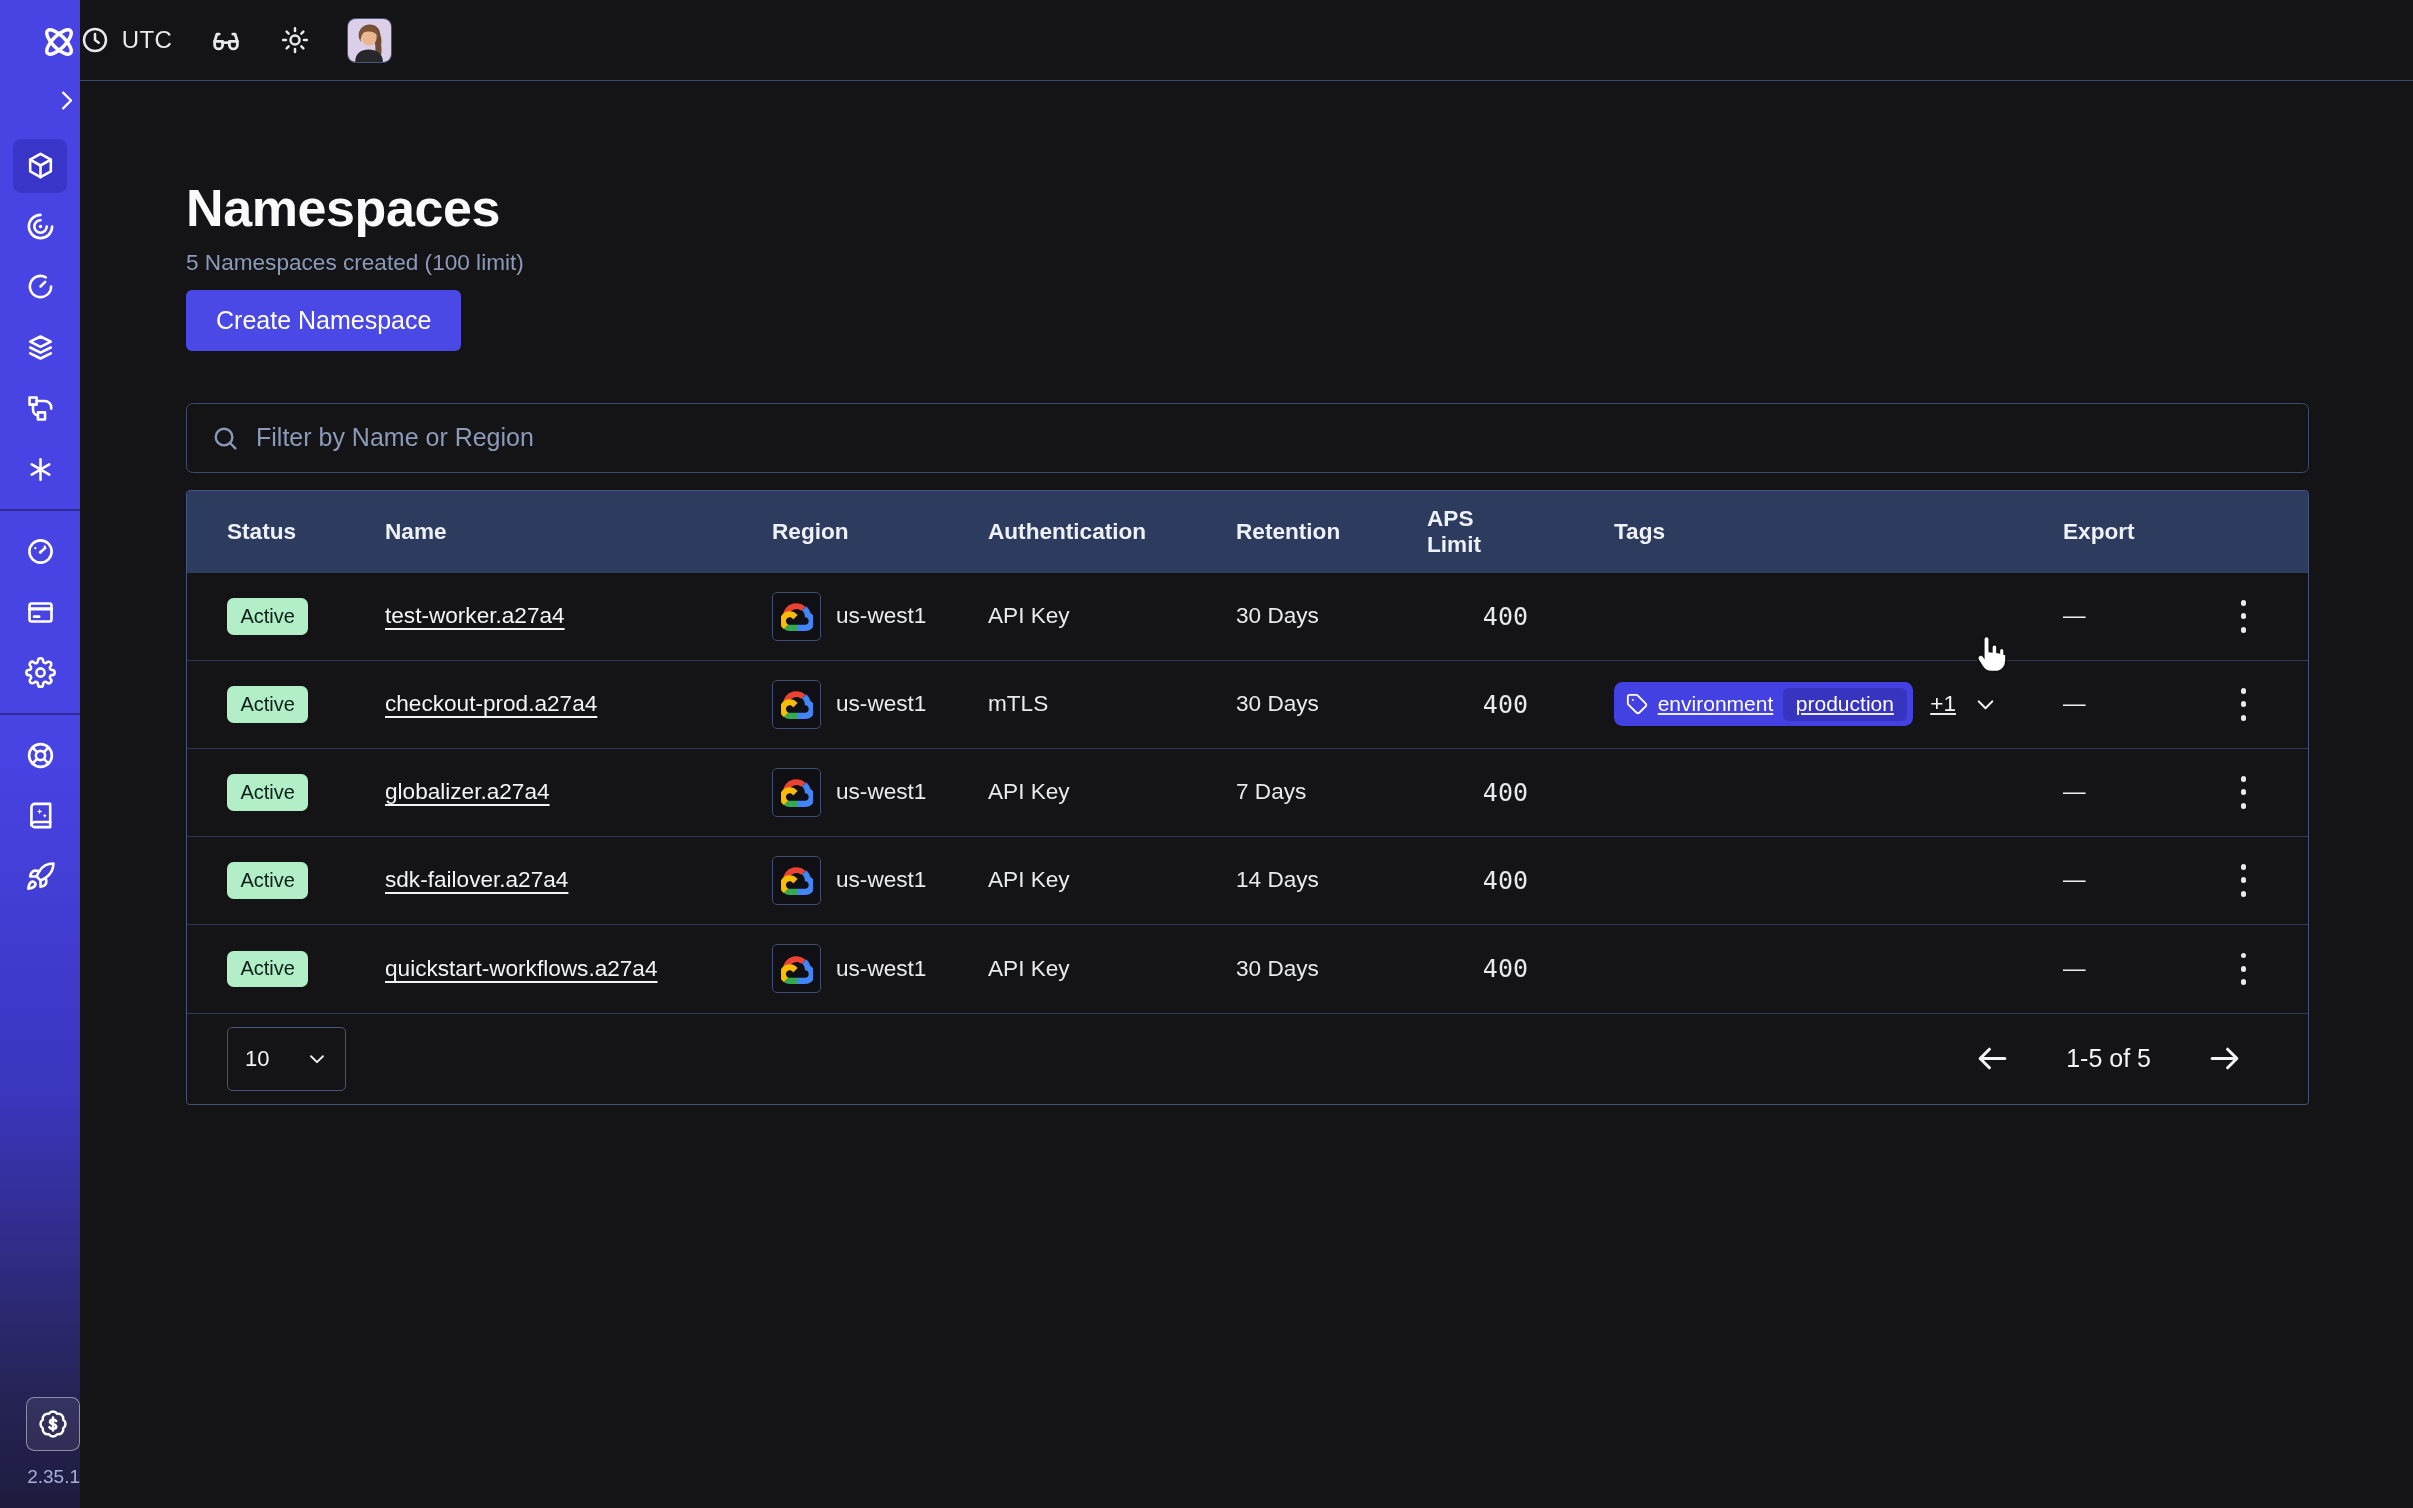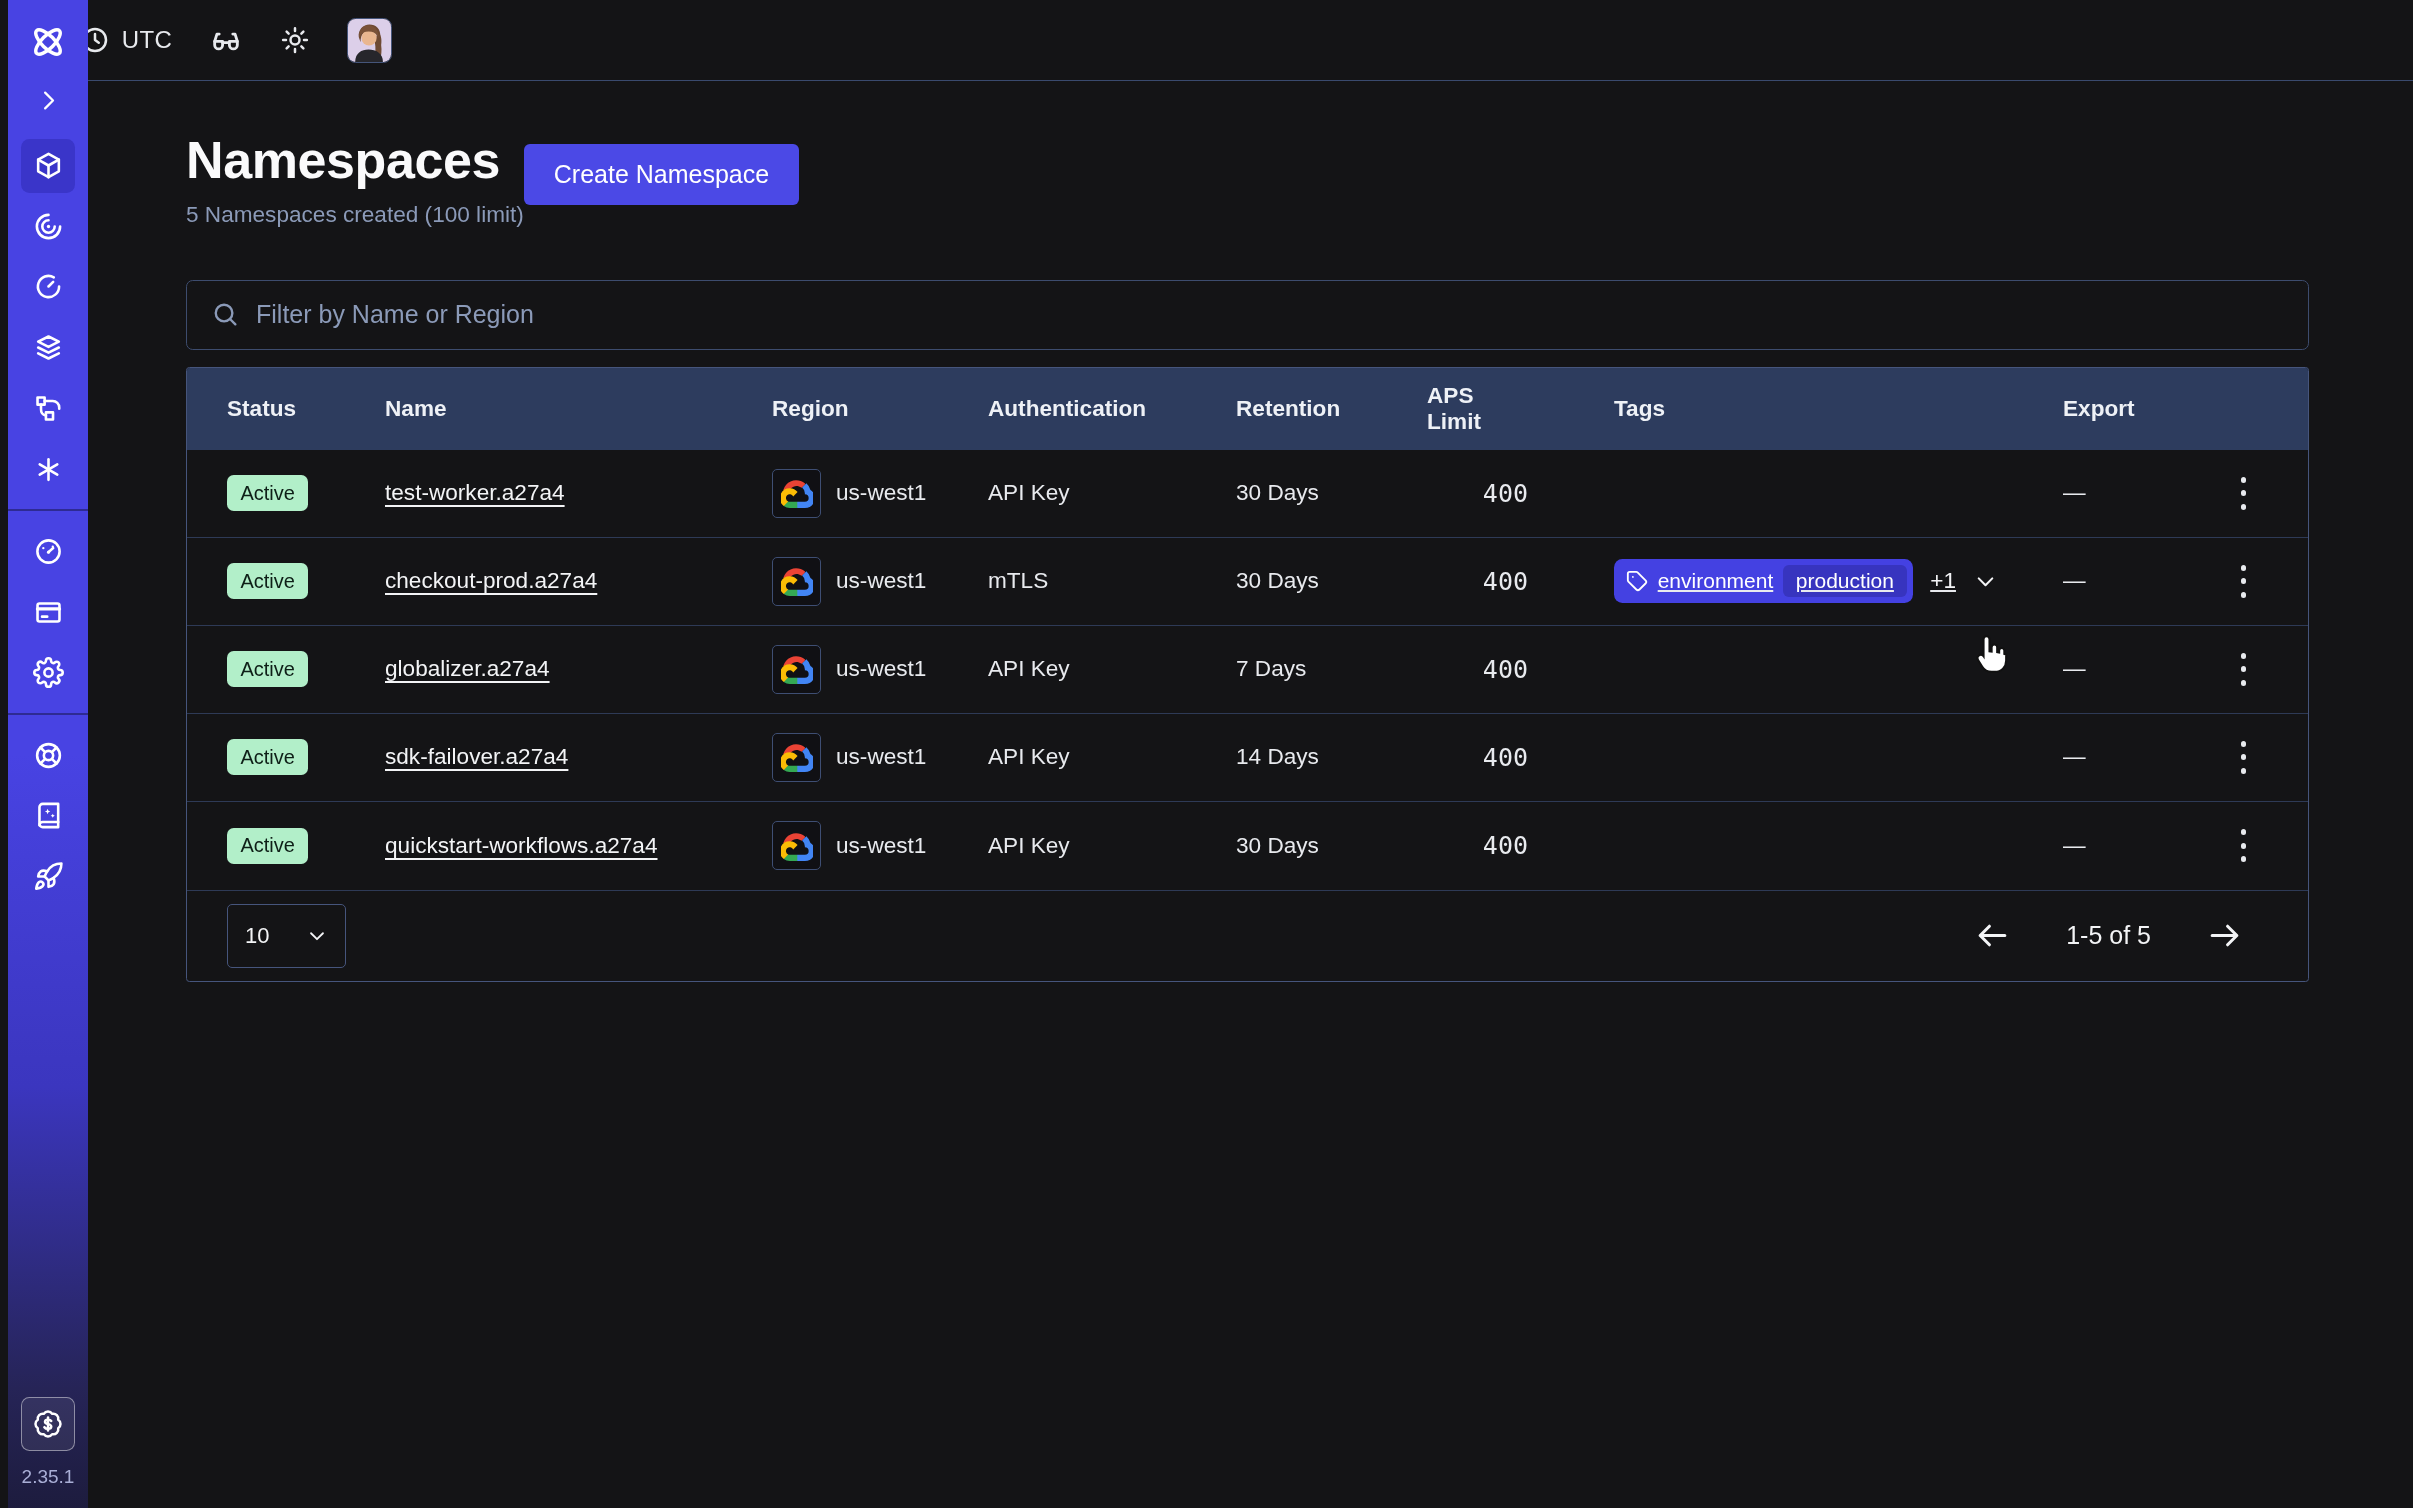--- a/index.html
+++ b/index.html
@@ -9,23 +9,23 @@
     font-family:"Liberation Sans", sans-serif;
     color:#F3F4F6;
     overflow:hidden;
     position:relative;
   }
   .icon { display:inline-flex; align-items:center; justify-content:center; }
   .icon svg { width:100%; height:100%; display:block; }
 
   
   #sidebar {
-    position:absolute; left:8px; top:0; width:80px; height:1508px;
+    position:absolute; left:0; top:0; width:80px; height:1508px;
     background:linear-gradient(180deg,#4843E3 0%,#4843E3 50%,#3B36BF 72%,#262457 92%,#1D1C3E 100%);
-    display:flex; flex-direction:column; align-items:center; z-index:5;
+    display:flex; flex-direction:column; align-items:flex-end; z-index:5;
   }
   .sb-logo { width:42px; height:42px; color:#fff; margin-top:21px; cursor:pointer; }
   .sb-expand { width:27px; height:27px; color:#fff; margin-top:23.5px; background:none; border:none; cursor:pointer; }
   .sb-nav { display:flex; flex-direction:column; align-items:center; width:100%; }
   .sb-item {
     width:54px; height:54px; border-radius:8.4px; border:none; background:transparent;
     color:#fff; display:flex; align-items:center; justify-content:center; cursor:pointer;
     margin-top:6.7px;
   }
   .sb-item .icon { width:31px; height:31px; }
@@ -51,21 +51,21 @@
   .tb-btn .icon { width:30px; height:30px; }
   .tb-label { font-size:24px; color:#E7E9ED; letter-spacing:0.4px; }
   .tb-avatar {
     width:45px; height:45px; border-radius:8.4px; border:1.7px solid #45557A; overflow:hidden;
     background:none; padding:0; cursor:pointer;
   }
   .tb-avatar svg { width:100%; height:100%; display:block; }
 
   
   #main { position:absolute; left:80px; top:81px; right:0; bottom:0; padding:0 104px 0 106px; }
-  .page-head { margin-top:49px; display:flex; align-items:flex-start; }
+  .page-head { margin-top:97px; display:flex; align-items:flex-start;flex-direction:column; }
   .page-title { font-size:52px; font-weight:700; color:#FAFAFB; letter-spacing:-0.4px; }
   .page-subtitle { margin-top:11.7px; font-size:22.6px; color:#8B9AB8; }
   .create-btn {
     margin-top:14.2px; height:61px; padding:0 30px; background:#4B49E6; color:#FFFFFF;
     border:none; border-radius:5.9px; font-size:25px; font-weight:500; cursor:pointer;
     font-family:"Liberation Sans", sans-serif;
   }
 
   .filter-box {
     margin-top:52px; height:70px; border:1.7px solid #3D4C6E; border-radius:6.7px;

